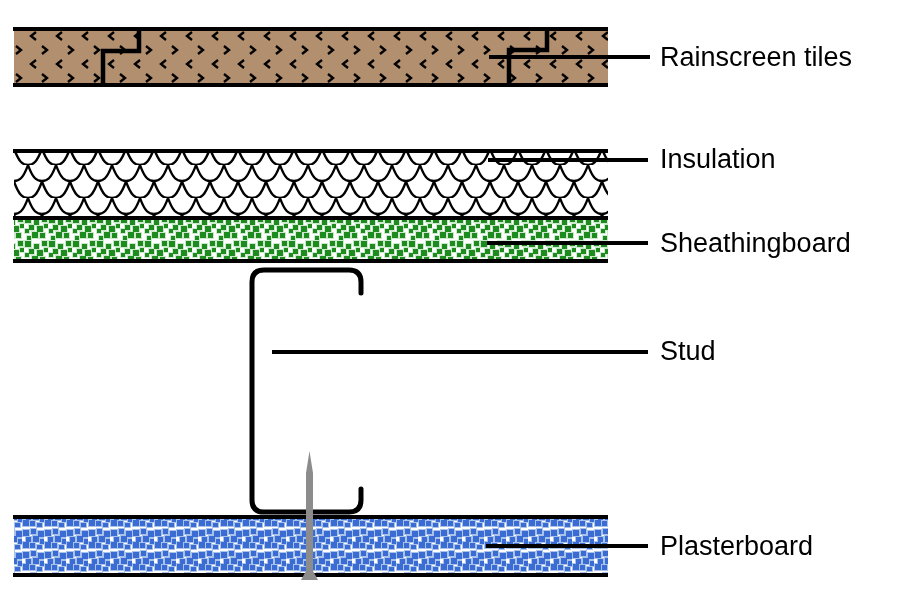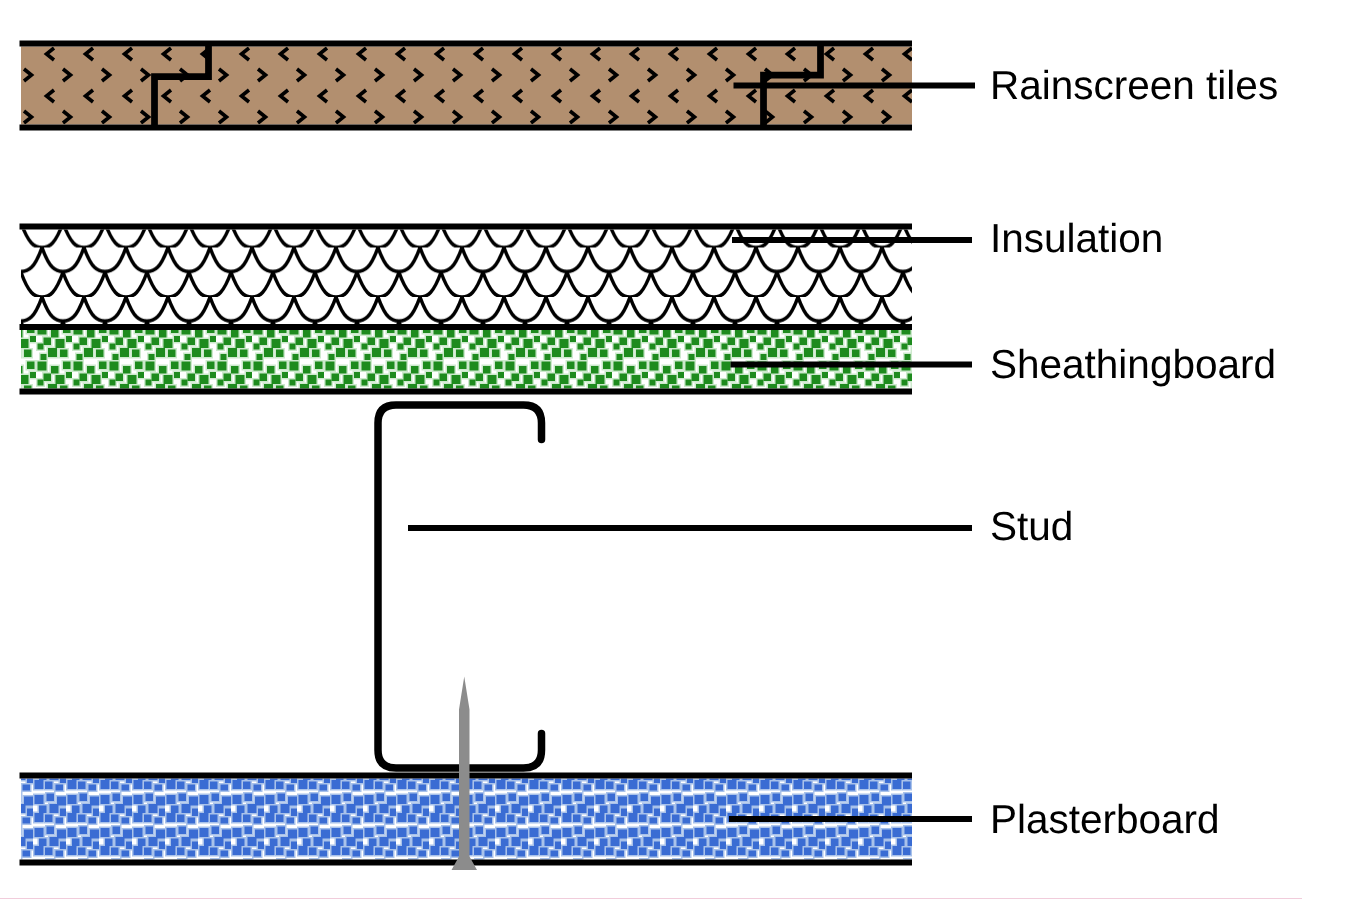--- a/index.html
+++ b/index.html
@@ -5,21 +5,21 @@
   html, body {
     margin: 0;
     padding: 0;
     background: #FFFFFF;
     font-family: "Liberation Sans", sans-serif;
   }
   .stage {
     position: relative;
     width: 868px;
     height: 599px;
-    background: #be185d;
+    background: #a16207;
     overflow: hidden;
   }
   svg text {
     font-family: "Liberation Sans", sans-serif;
     font-size: 27px;
     fill: #000000;
   }
 </style>
 </head>
 <body>

